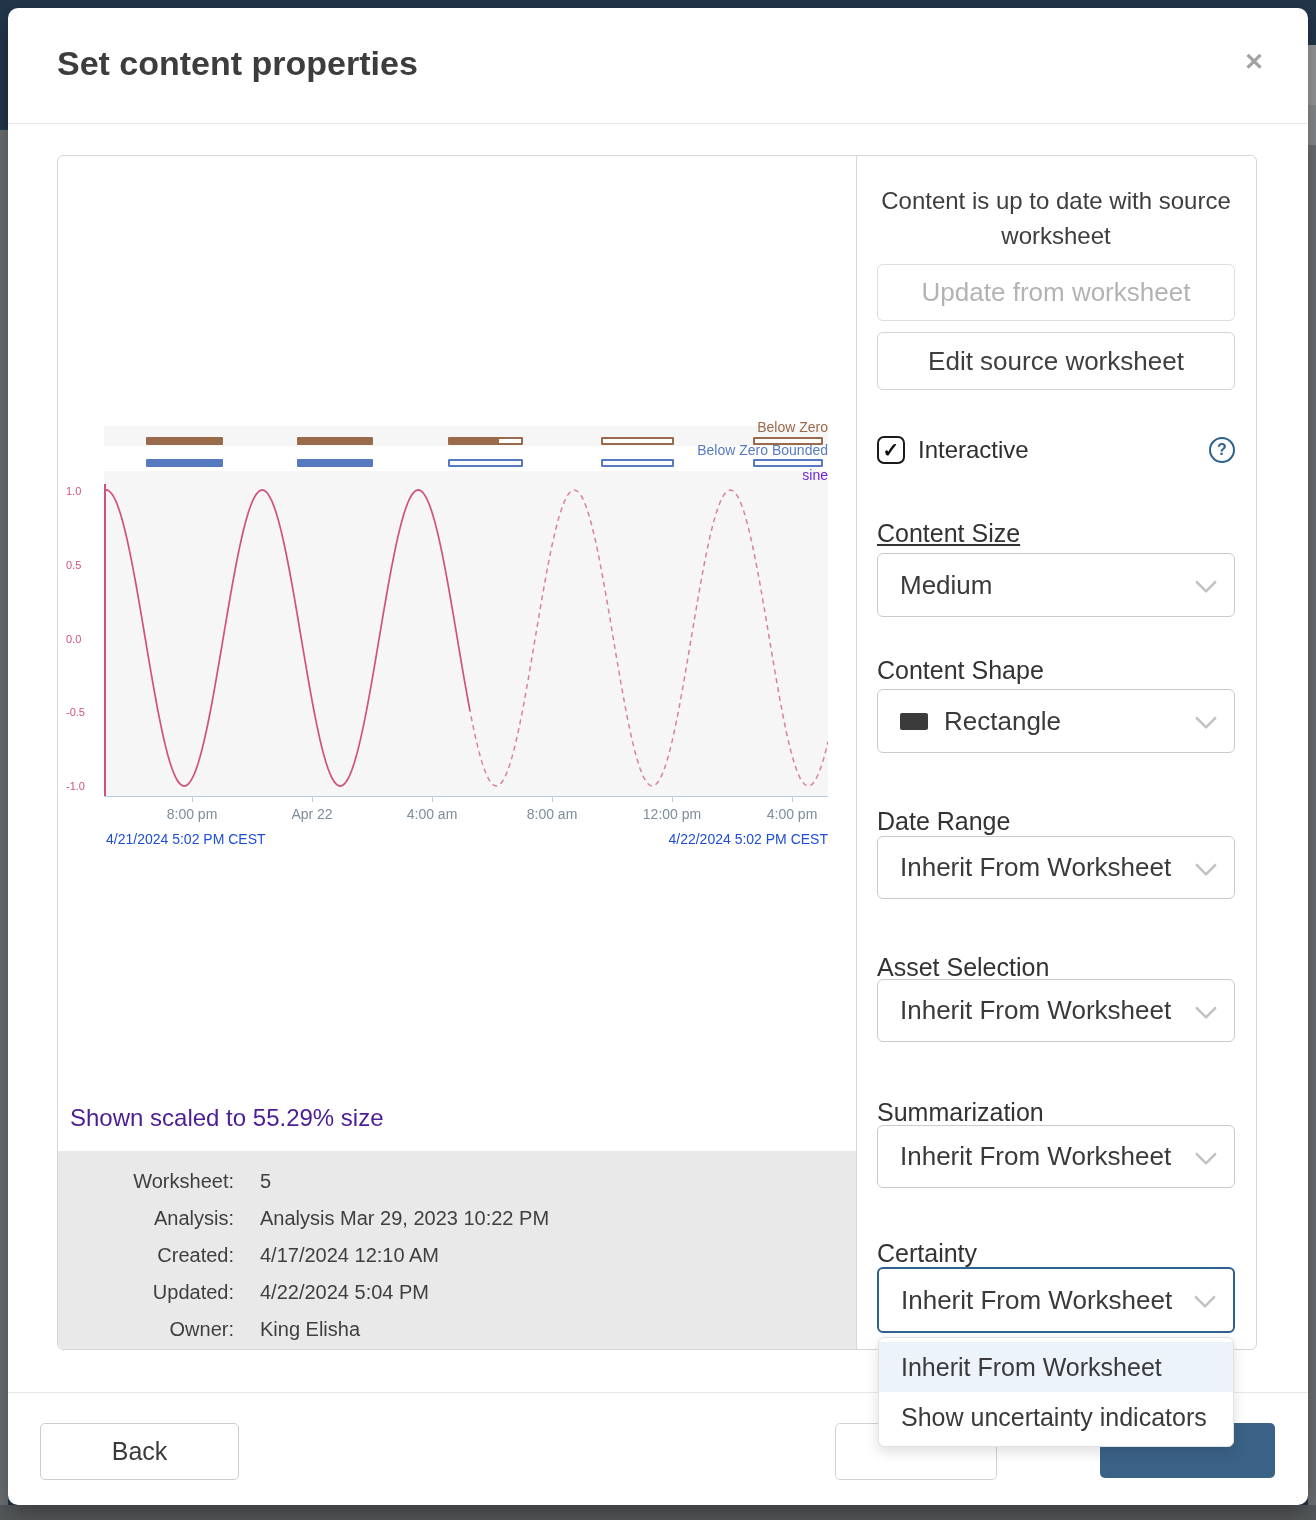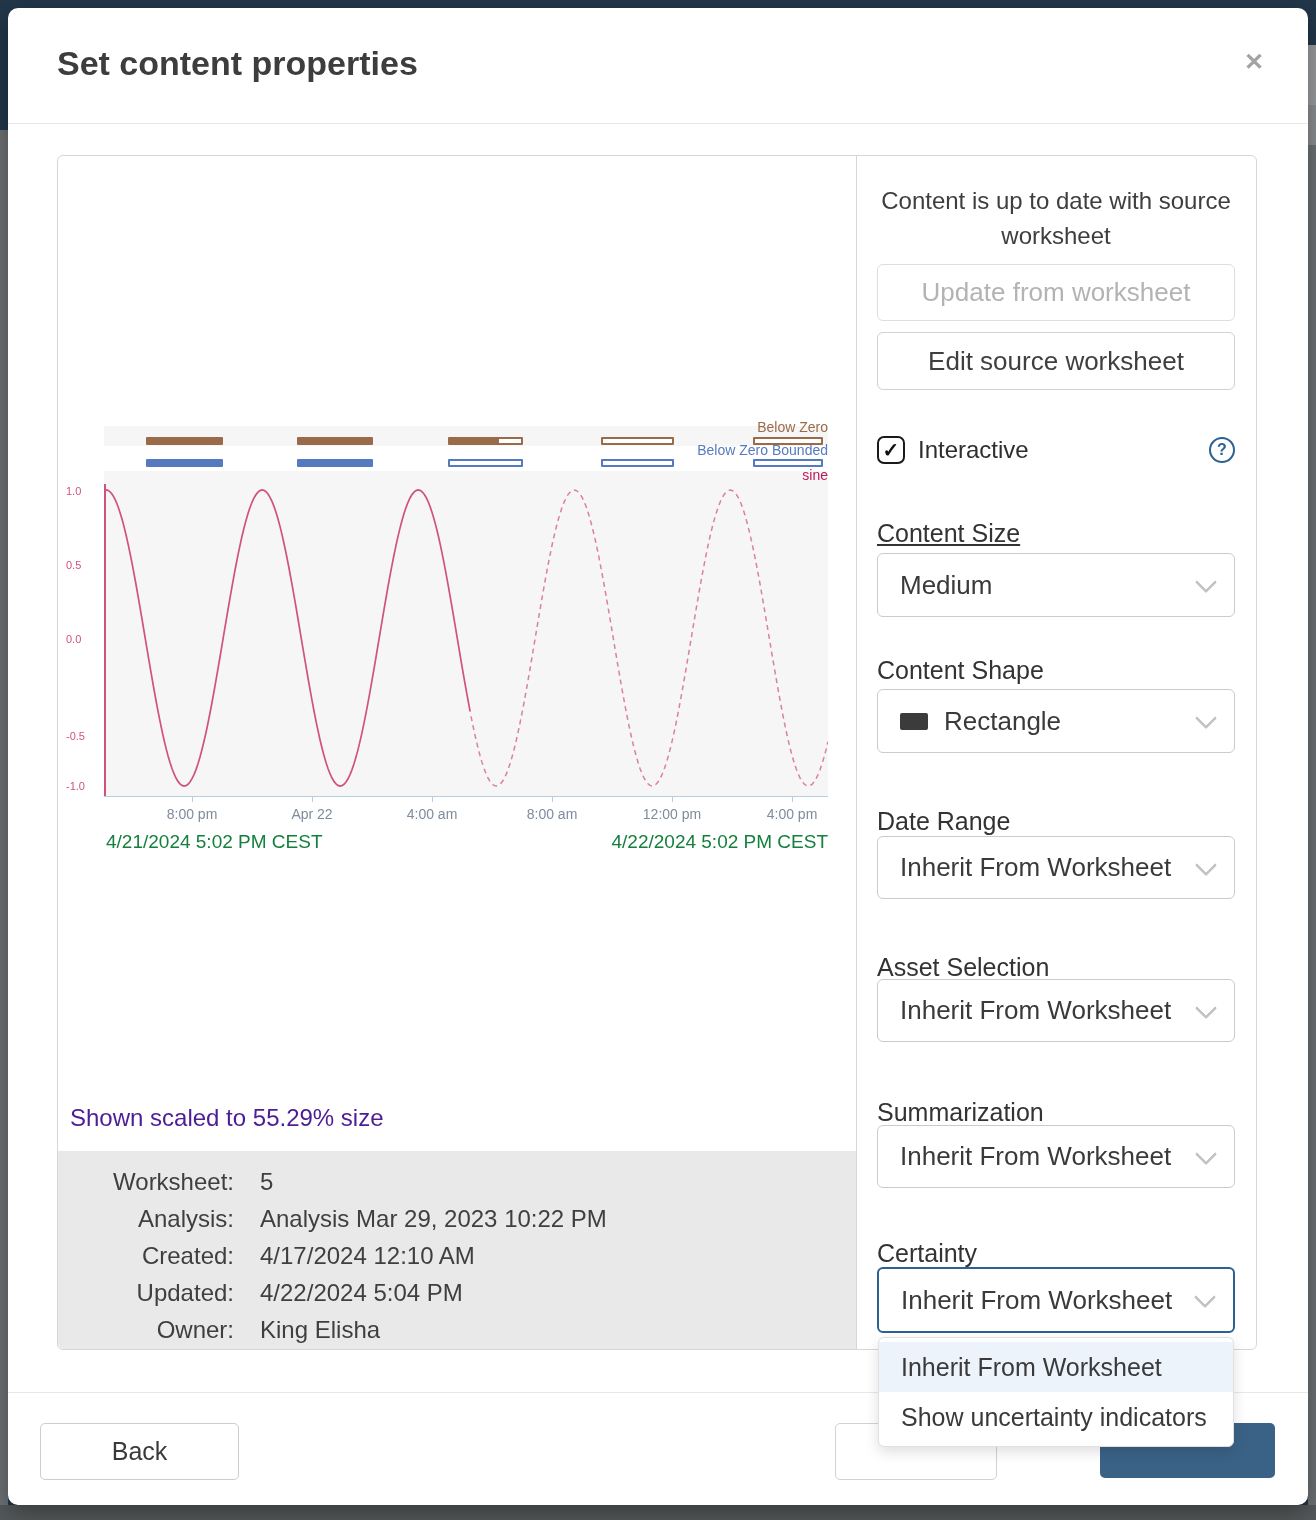--- a/index.html
+++ b/index.html
@@ -31,27 +31,27 @@
   #chart{position:absolute;left:38px;top:255px;width:740px;height:450px;font-family:"Liberation Sans",sans-serif;}
   #plot-bg{position:absolute;left:8px;top:15px;width:724px;height:370px;background:#f6f6f6;}
   #lane-band{position:absolute;left:8px;top:35px;width:724px;height:25px;background:#fff;}
   .capsule{position:absolute;height:8px;border-radius:1px;box-sizing:border-box;}
   .series-label{position:absolute;right:8px;font-size:14px;text-align:right;white-space:nowrap;}
   #y-axis{position:absolute;left:8px;top:73px;width:2px;height:312px;background:#cf5378;}
   .ytick{position:absolute;width:34px;text-align:left;font-size:11px;color:#cf5378;transform:translateY(-50%);left:-30px;}
   #x-axis{position:absolute;left:8px;top:385px;width:724px;height:1px;background:#b5cee2;}
   .xtickmark{position:absolute;top:385px;width:1px;height:6px;background:#b5cee2;}
   .xtick{position:absolute;top:395px;transform:translateX(-50%);font-size:14px;color:#7e8c9c;white-space:nowrap;}
-  .range-label{position:absolute;top:420px;font-size:19px;color:#15803d;white-space:nowrap;}
+  .range-label{position:absolute;top:420px;font-size:14px;color:#1d4ed8;white-space:nowrap;}
   #sine-svg{position:absolute;left:8px;top:15px;}
 
   
   #scale-note{position:absolute;left:12px;top:948px;font-size:24px;color:#4c1d95;}
   #info-box{position:absolute;left:0;top:995px;width:798px;height:198px;background:#e9e9e9;border-radius:0 0 0 6px;}
-  .info-row{display:flex;height:37px;align-items:center;font-size:24px;color:#3f3f3f;}
+  .info-row{display:flex;height:37px;align-items:center;font-size:20px;color:#3f3f3f;}
   .info-label{width:176px;text-align:right;}
   .info-value{margin-left:26px;}
   #info-rows{position:absolute;left:0;top:12px;width:100%;}
 
   
   #right-col{position:absolute;left:819px;top:0;width:358px;height:1193px;}
   .rc{position:absolute;left:0;width:358px;box-sizing:border-box;}
   #status-text{top:28px;text-align:center;font-size:24px;color:#3e3e3e;line-height:1.45;}
   .btn{border:1px solid #d2d2d2;border-radius:6px;background:#fff;display:flex;align-items:center;
     justify-content:center;font-size:26px;cursor:pointer;}
@@ -111,21 +111,21 @@
       <svg id="sine-svg" width="724" height="370" viewBox="0 0 724 370">
           <polyline points="0,64.6 2,64.0 4,64.4 6,65.8 8,68.1 10,71.3 12,75.4 14,80.5 16,86.4 18,93.1 20,100.5 22,108.7 24,117.6 26,127.1 28,137.1 30,147.6 32,158.5 34,169.8 36,181.4 38,193.1 40,205.0 42,216.9 44,228.8 46,240.6 48,252.2 50,263.5 52,274.5 54,285.1 56,295.2 58,304.8 60,313.7 62,322.1 64,329.7 66,336.5 68,342.5 70,347.7 72,352.0 74,355.4 76,357.9 78,359.4 80,360.0 82,359.6 84,358.3 86,356.0 88,352.7 90,348.6 92,343.6 94,337.7 96,331.0 98,323.5 100,315.3 102,306.5 104,297.0 106,287.0 108,276.5 110,265.5 112,254.2 114,242.7 116,231.0 118,219.1 120,207.2 122,195.3 124,183.5 126,171.9 128,160.6 130,149.6 132,139.0 134,128.9 136,119.3 138,110.3 140,102.0 142,94.4 144,87.5 146,81.5 148,76.3 150,72.0 152,68.6 154,66.1 156,64.6 158,64.0 160,64.4 162,65.7 164,68.0 166,71.3 168,75.4 170,80.4 172,86.3 174,93.0 176,100.4 178,108.6 180,117.5 182,127.0 184,137.0 186,147.5 188,158.4 190,169.7 192,181.2 194,193.0 196,204.9 198,216.8 200,228.7 202,240.4 204,252.0 206,263.4 208,274.4 210,285.0 212,295.1 214,304.7 216,313.7 218,322.0 220,329.6 222,336.4 224,342.5 226,347.7 228,352.0 230,355.4 232,357.9 234,359.4 236,360.0 238,359.6 240,358.3 242,356.0 244,352.8 246,348.6 248,343.6 250,337.7 252,331.1 254,323.6 256,315.4 258,306.6 260,297.1 262,287.1 264,276.6 266,265.6 268,254.4 270,242.8 272,231.1 274,219.2 276,207.3 278,195.4 280,183.6 282,172.0 284,160.7 286,149.7 288,139.1 290,129.0 292,119.4 294,110.4 296,102.1 298,94.5 300,87.6 302,81.6 304,76.3 306,72.0 308,68.6 310,66.1 312,64.6 314,64.0 316,64.4 318,65.7 320,68.0 322,71.2 324,75.3 326,80.4 328,86.2 330,92.9 332,100.4 334,108.5 336,117.4 338,126.9 340,136.9 342,147.4 344,158.3 346,169.6 348,181.1 350,192.9 352,204.7 354,216.6 356,228.5 358,240.3 360,251.9 362,263.2 364,274.2 366,284.8" fill="none" stroke="#d05379" stroke-width="1.7" stroke-linecap="round"></polyline>
           <polyline points="367,290.3 368,295.0 370,304.6 372,313.6 374,321.9 376,329.5 378,336.4 380,342.4 382,347.6 384,352.0 386,355.4 388,357.9 390,359.4 392,360.0 394,359.6 396,358.3 398,356.0 400,352.8 402,348.7 404,343.7 406,337.8 408,331.1 410,323.7 412,315.5 414,306.7 416,297.2 418,287.2 420,276.7 422,265.8 424,254.5 426,243.0 428,231.2 430,219.3 432,207.4 434,195.5 436,183.8 438,172.2 440,160.8 442,149.8 444,139.2 446,129.1 448,119.5 450,110.5 452,102.2 454,94.5 456,87.7 458,81.6 460,76.4 462,72.1 464,68.6 466,66.2 468,64.6 470,64.0 472,64.4 474,65.7 476,68.0 478,71.2 480,75.3 482,80.3 484,86.2 486,92.8 488,100.3 490,108.4 492,117.3 494,126.7 496,136.8 498,147.3 500,158.2 502,169.4 504,181.0 506,192.7 508,204.6 510,216.5 512,228.4 514,240.2 516,251.8 518,263.1 520,274.1 522,284.7 524,294.9 526,304.5 528,313.5 530,321.8 532,329.4 534,336.3 536,342.4 538,347.6 540,351.9 542,355.3 544,357.8 546,359.4 548,360.0 550,359.6 552,358.3 554,356.0 556,352.8 558,348.7 560,343.7 562,337.9 564,331.2 566,323.8 568,315.6 570,306.8 572,297.3 574,287.3 576,276.8 578,265.9 580,254.6 582,243.1 584,231.3 586,219.5 588,207.6 590,195.7 592,183.9 594,172.3 596,160.9 598,149.9 600,139.3 602,129.2 604,119.6 606,110.6 608,102.2 610,94.6 612,87.7 614,81.7 616,76.5 618,72.1 620,68.7 622,66.2 624,64.6 626,64.0 628,64.4 630,65.7 632,67.9 634,71.1 636,75.2 638,80.2 640,86.1 642,92.8 644,100.2 646,108.4 648,117.2 650,126.6 652,136.6 654,147.1 656,158.0 658,169.3 660,180.9 662,192.6 664,204.5 666,216.4 668,228.3 670,240.0 672,251.6 674,263.0 676,274.0 678,284.6 680,294.8 682,304.4 684,313.4 686,321.7 688,329.3 690,336.2 692,342.3 694,347.5 696,351.9 698,355.3 700,357.8 702,359.4 704,360.0 706,359.6 708,358.3 710,356.1 712,352.9 714,348.8 716,343.8 718,338.0 720,331.3 722,323.9 724,315.7" fill="none" stroke="#d05379" stroke-width="1.5" stroke-dasharray="5 4" opacity="0.72"></polyline>
         </svg>
       <div id="x-axis"></div>
       <div class="range-label" style="left:10px;">4/21/2024 5:02 PM CEST</div>
       <div class="range-label" style="right:8px;">4/22/2024 5:02 PM CEST</div>
     <div class="ytick" style="top: 80px;">1.0</div>
         <div class="ytick" style="top: 153.75px;">0.5</div>
         <div class="ytick" style="top: 227.5px;">0.0</div>
-        <div class="ytick" style="top: 301.25px; margin-top: 24px;">-0.5</div>
+        <div class="ytick" style="top: 301.25px;">-0.5</div>
         <div class="ytick" style="top: 375px;">-1.0</div>
         <div class="xtickmark" style="left: 96px;"></div>
         <div class="xtick" style="left: 96px;">8:00 pm</div>
         <div class="xtickmark" style="left: 216px;"></div>
         <div class="xtick" style="left: 216px;">Apr 22</div>
         <div class="xtickmark" style="left: 336px;"></div>
         <div class="xtick" style="left: 336px;">4:00 am</div>
         <div class="xtickmark" style="left: 456px;"></div>
         <div class="xtick" style="left: 456px;">8:00 am</div>
         <div class="xtickmark" style="left: 576px;"></div>
@@ -138,21 +138,21 @@
         <div class="capsule" style="left: 401.132px; width: 26.064px; top: 26px; background: rgb(255, 255, 255); border: 2px solid rgb(154, 107, 74);"></div>
         <div class="capsule" style="left: 504.664px; width: 73.124px; top: 26px; background: rgb(255, 255, 255); border: 2px solid rgb(154, 107, 74);"></div>
         <div class="capsule" style="left: 656.704px; width: 70.228px; top: 26px; background: rgb(255, 255, 255); border: 2px solid rgb(154, 107, 74);"></div>
         <div class="series-label" style="color: rgb(154, 107, 74); top: 8px;">Below Zero</div>
         <div class="capsule" style="left: 49.992px; width: 76.744px; top: 48px; background: rgb(86, 122, 192);"></div>
         <div class="capsule" style="left: 201.308px; width: 76.02px; top: 48px; background: rgb(86, 122, 192);"></div>
         <div class="capsule" style="left: 351.9px; width: 75.296px; top: 48px; background: rgb(255, 255, 255); border: 2px solid rgb(86, 122, 192);"></div>
         <div class="capsule" style="left: 504.664px; width: 73.124px; top: 48px; background: rgb(255, 255, 255); border: 2px solid rgb(86, 122, 192);"></div>
         <div class="capsule" style="left: 656.704px; width: 70.228px; top: 48px; background: rgb(255, 255, 255); border: 2px solid rgb(86, 122, 192);"></div>
         <div class="series-label" style="color: rgb(86, 122, 192); top: 31px;">Below Zero Bounded</div>
-        <div class="series-label" style="color: #be185d; top: 56px;">sine</div>
+        <div class="series-label" style="color: #6d28d9; top: 56px;">sine</div>
       </div>
 
     <div id="scale-note">Shown scaled to 55.29% size</div>
 
     <div id="info-box">
       <div id="info-rows">
           <div class="info-row">
             <span class="info-label">Worksheet:</span>
             <span class="info-value">5</span>
           </div>

